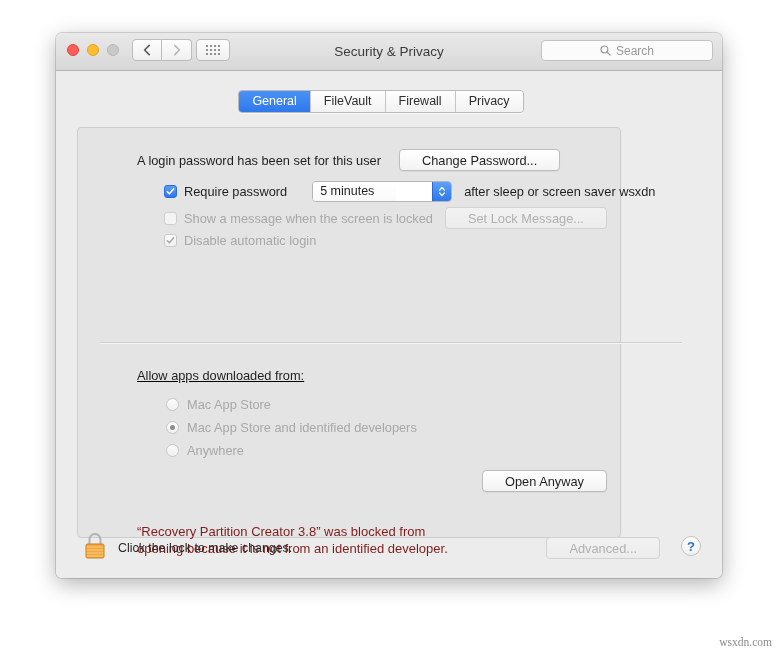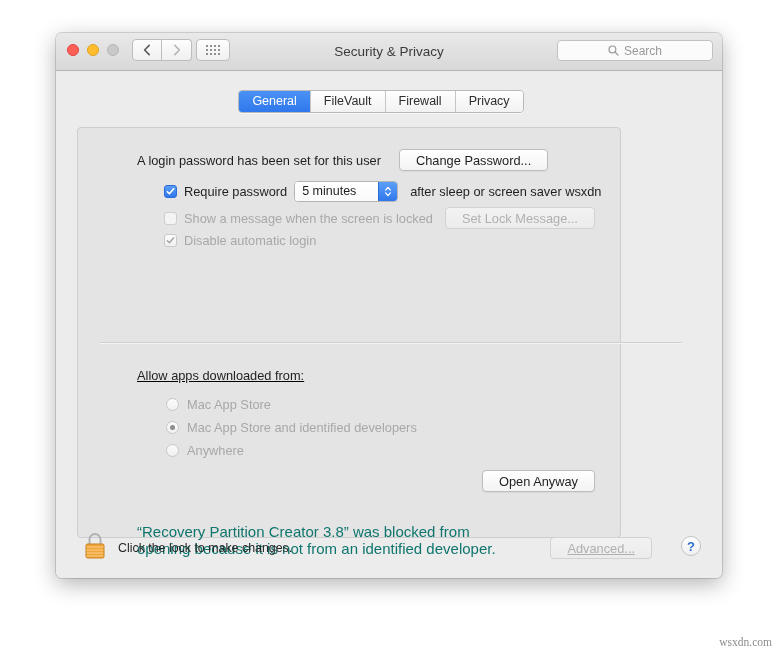--- a/index.html
+++ b/index.html
@@ -108,21 +108,21 @@
     text-align: center;
     font-size: 13.5px;
     color: #3b3b3b;
     pointer-events: none;
   }
 
   .searchbox {
     position: absolute;
     right: 9px;
     top: 7px;
-    width: 156px;
+    width: 172px;
     height: 21px;
     background: #fbfbfb;
     border: 1px solid #c2c2c2;
     border-radius: 4px;
     box-sizing: border-box;
     display: flex;
     align-items: center;
     justify-content: center;
     gap: 5px;
   }
@@ -196,21 +196,21 @@
   }
   .label.dim { color: #a8a8a8; }
 
   
   .pushbtn {
     background: linear-gradient(to bottom, #ffffff, #f3f3f3);
     border: 1px solid #bcbcbc;
     border-radius: 4px;
     font-size: 12.8px;
     color: #1f1f1f;
-    padding: 0 16px;
+    padding: 0 22px;
     height: 22px;
     line-height: 21px;
     box-sizing: border-box;
     white-space: nowrap;
     box-shadow: 0 1px 1px rgba(0,0,0,0.05);
   }
   .pushbtn.disabled {
     background: linear-gradient(to bottom, #f2f2f2, #ececec);
     border-color: #d2d2d2;
     color: #b0b0b0;
@@ -298,22 +298,22 @@
     width: 5px;
     height: 5px;
     border-radius: 50%;
     background: #8d8d8d;
   }
 
   .blockmsg {
     position: absolute;
     left: 59px;
     top: 396px;
-    font-size: 15px;
-    color: #0f766e;
+    font-size: 13px;
+    color: #7f1d1d;
     line-height: 16.5px;
   }
 
   
   .bottombar {
     position: absolute;
     left: 0; right: 0;
     bottom: 0;
     height: 56px;
   }
@@ -324,23 +324,22 @@
   }
   .locktext {
     position: absolute;
     left: 62px;
     top: 18px;
     font-size: 12.4px;
     color: #272727;
   }
   .advbtn {
     position: absolute;
-    right: 70px;
+    right: 62px;
     top: 14px;
-    text-decoration: underline;
   }
   .helpbtn {
     position: absolute;
     right: 21px;
     top: 13px;
     width: 20px;
     height: 20px;
     border-radius: 50%;
     background: linear-gradient(to bottom, #ffffff, #f0f0f0);
     border: 1px solid #c2c2c2;
@@ -434,21 +433,21 @@
         <button class="pushbtn" style="margin-left:18px;">Change Password...</button>
       </div>
 
       <div class="row" style="left:86px; top:53px;">
         <span class="cbx checked">
           <svg width="9" height="9" viewBox="0 0 9 9">
             <polyline points="1.3,4.7 3.4,6.8 7.7,1.8" fill="none" stroke="#ffffff" stroke-width="1.6" stroke-linecap="round" stroke-linejoin="round"></polyline>
           </svg>
         </span>
         <span class="label">Require password</span>
-        <span class="popup" style="margin-left:7px;">
+        <span class="popup" style="margin-left:25px;gap:36px;">
           <span class="pval">5 minutes</span>
           <span class="parrows">
             <svg width="8" height="13" viewBox="0 0 8 13">
               <polyline points="1.6,5.1 4,2.4 6.4,5.1" fill="none" stroke="#ffffff" stroke-width="1.3" stroke-linecap="round" stroke-linejoin="round"></polyline>
               <polyline points="1.6,7.9 4,10.6 6.4,7.9" fill="none" stroke="#ffffff" stroke-width="1.3" stroke-linecap="round" stroke-linejoin="round"></polyline>
             </svg>
           </span>
         </span>
         <span class="label" style="margin-left:12px;">after sleep or screen saver wsxdn</span>
       </div>

